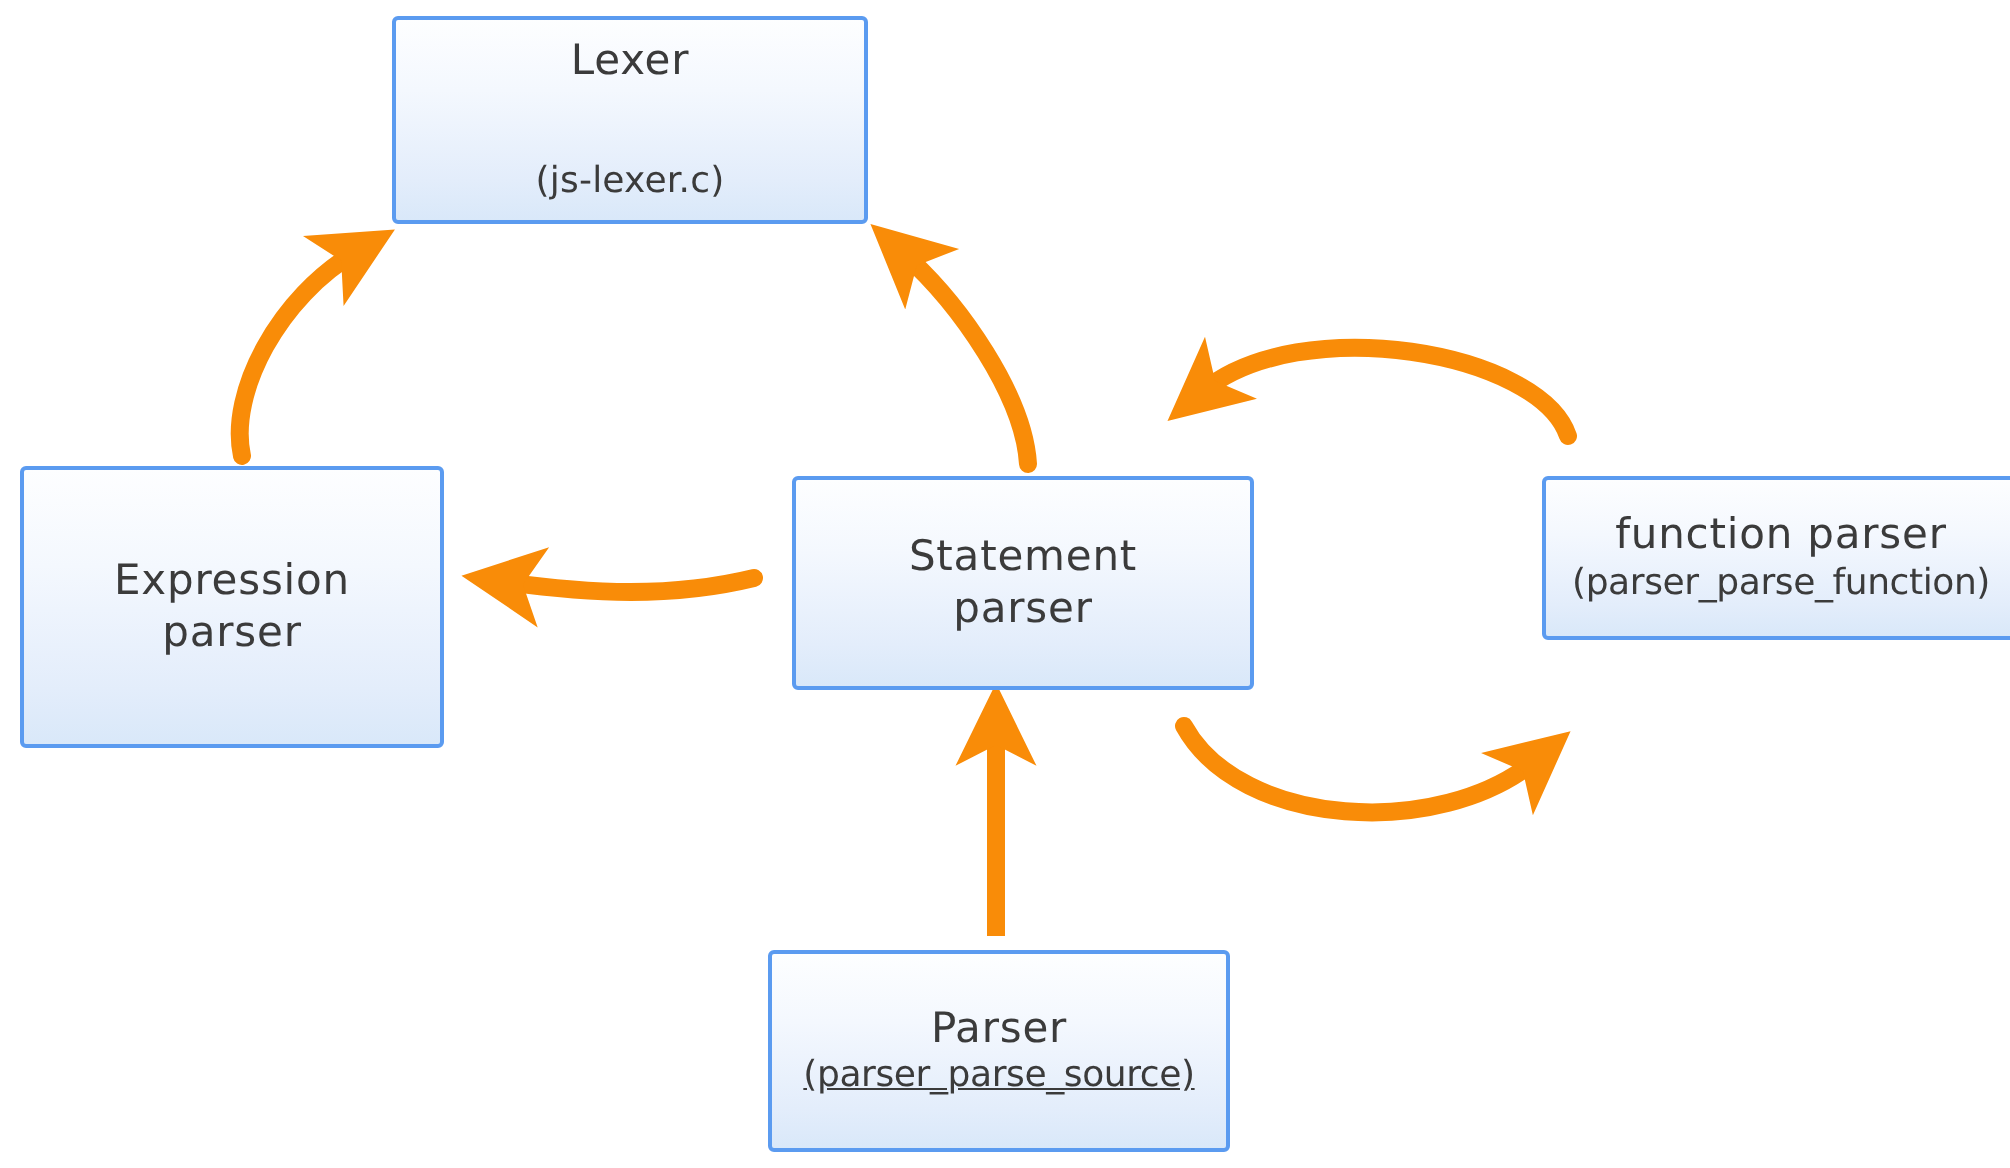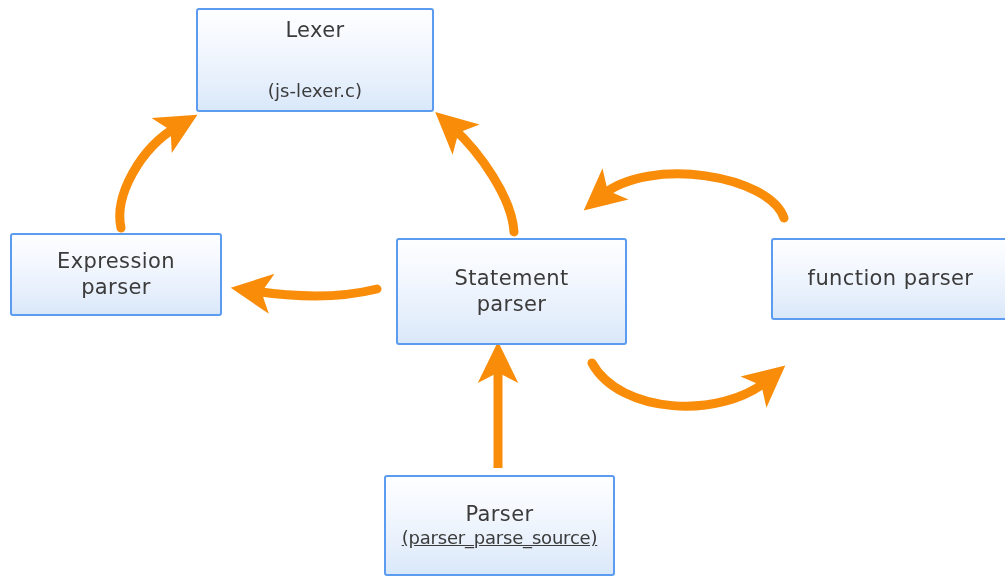--- a/index.html
+++ b/index.html
@@ -35,21 +35,21 @@
   .node .title {
     font-size: 21px;
     letter-spacing: 0.4px;
   }
   .node .sub {
     font-size: 18px;
     letter-spacing: 0.1px;
   }
   
   #node-lexer      { left: 196px; top:   8px; width: 238px; height: 104px; gap: 36px; }
-  #node-expression { left:  10px; top: 233px; width: 212px; height: 83px; }
+  #node-expression { left:  10px; top: 233px; width: 212px; height: 141px; }
   #node-statement  { left: 396px; top: 238px; width: 231px; height: 107px; }
   #node-function   { left: 771px; top: 238px; width: 239px; height: 82px; }
   #node-parser     { left: 384px; top: 475px; width: 231px; height: 101px; }
 
   #node-function .sub { letter-spacing: -0.2px; }
   #node-parser .sub   { letter-spacing: -0.2px; text-decoration: underline; }
 
   svg.arrows {
     position: absolute;
     left: 0;
@@ -106,20 +106,21 @@
     <div class="title">parser</div>
   </div>
 
   <div class="node" id="node-statement">
     <div class="title">Statement</div>
     <div class="title">parser</div>
   </div>
 
   <div class="node" id="node-function">
     <div class="title">function parser</div>
+    <div class="sub">(parser_parse_function)</div>
   </div>
 
   <div class="node" id="node-parser">
     <div class="title">Parser</div>
     <div class="sub">(parser_parse_source)</div>
   </div>
 
 </div>
 
 </body></html>

